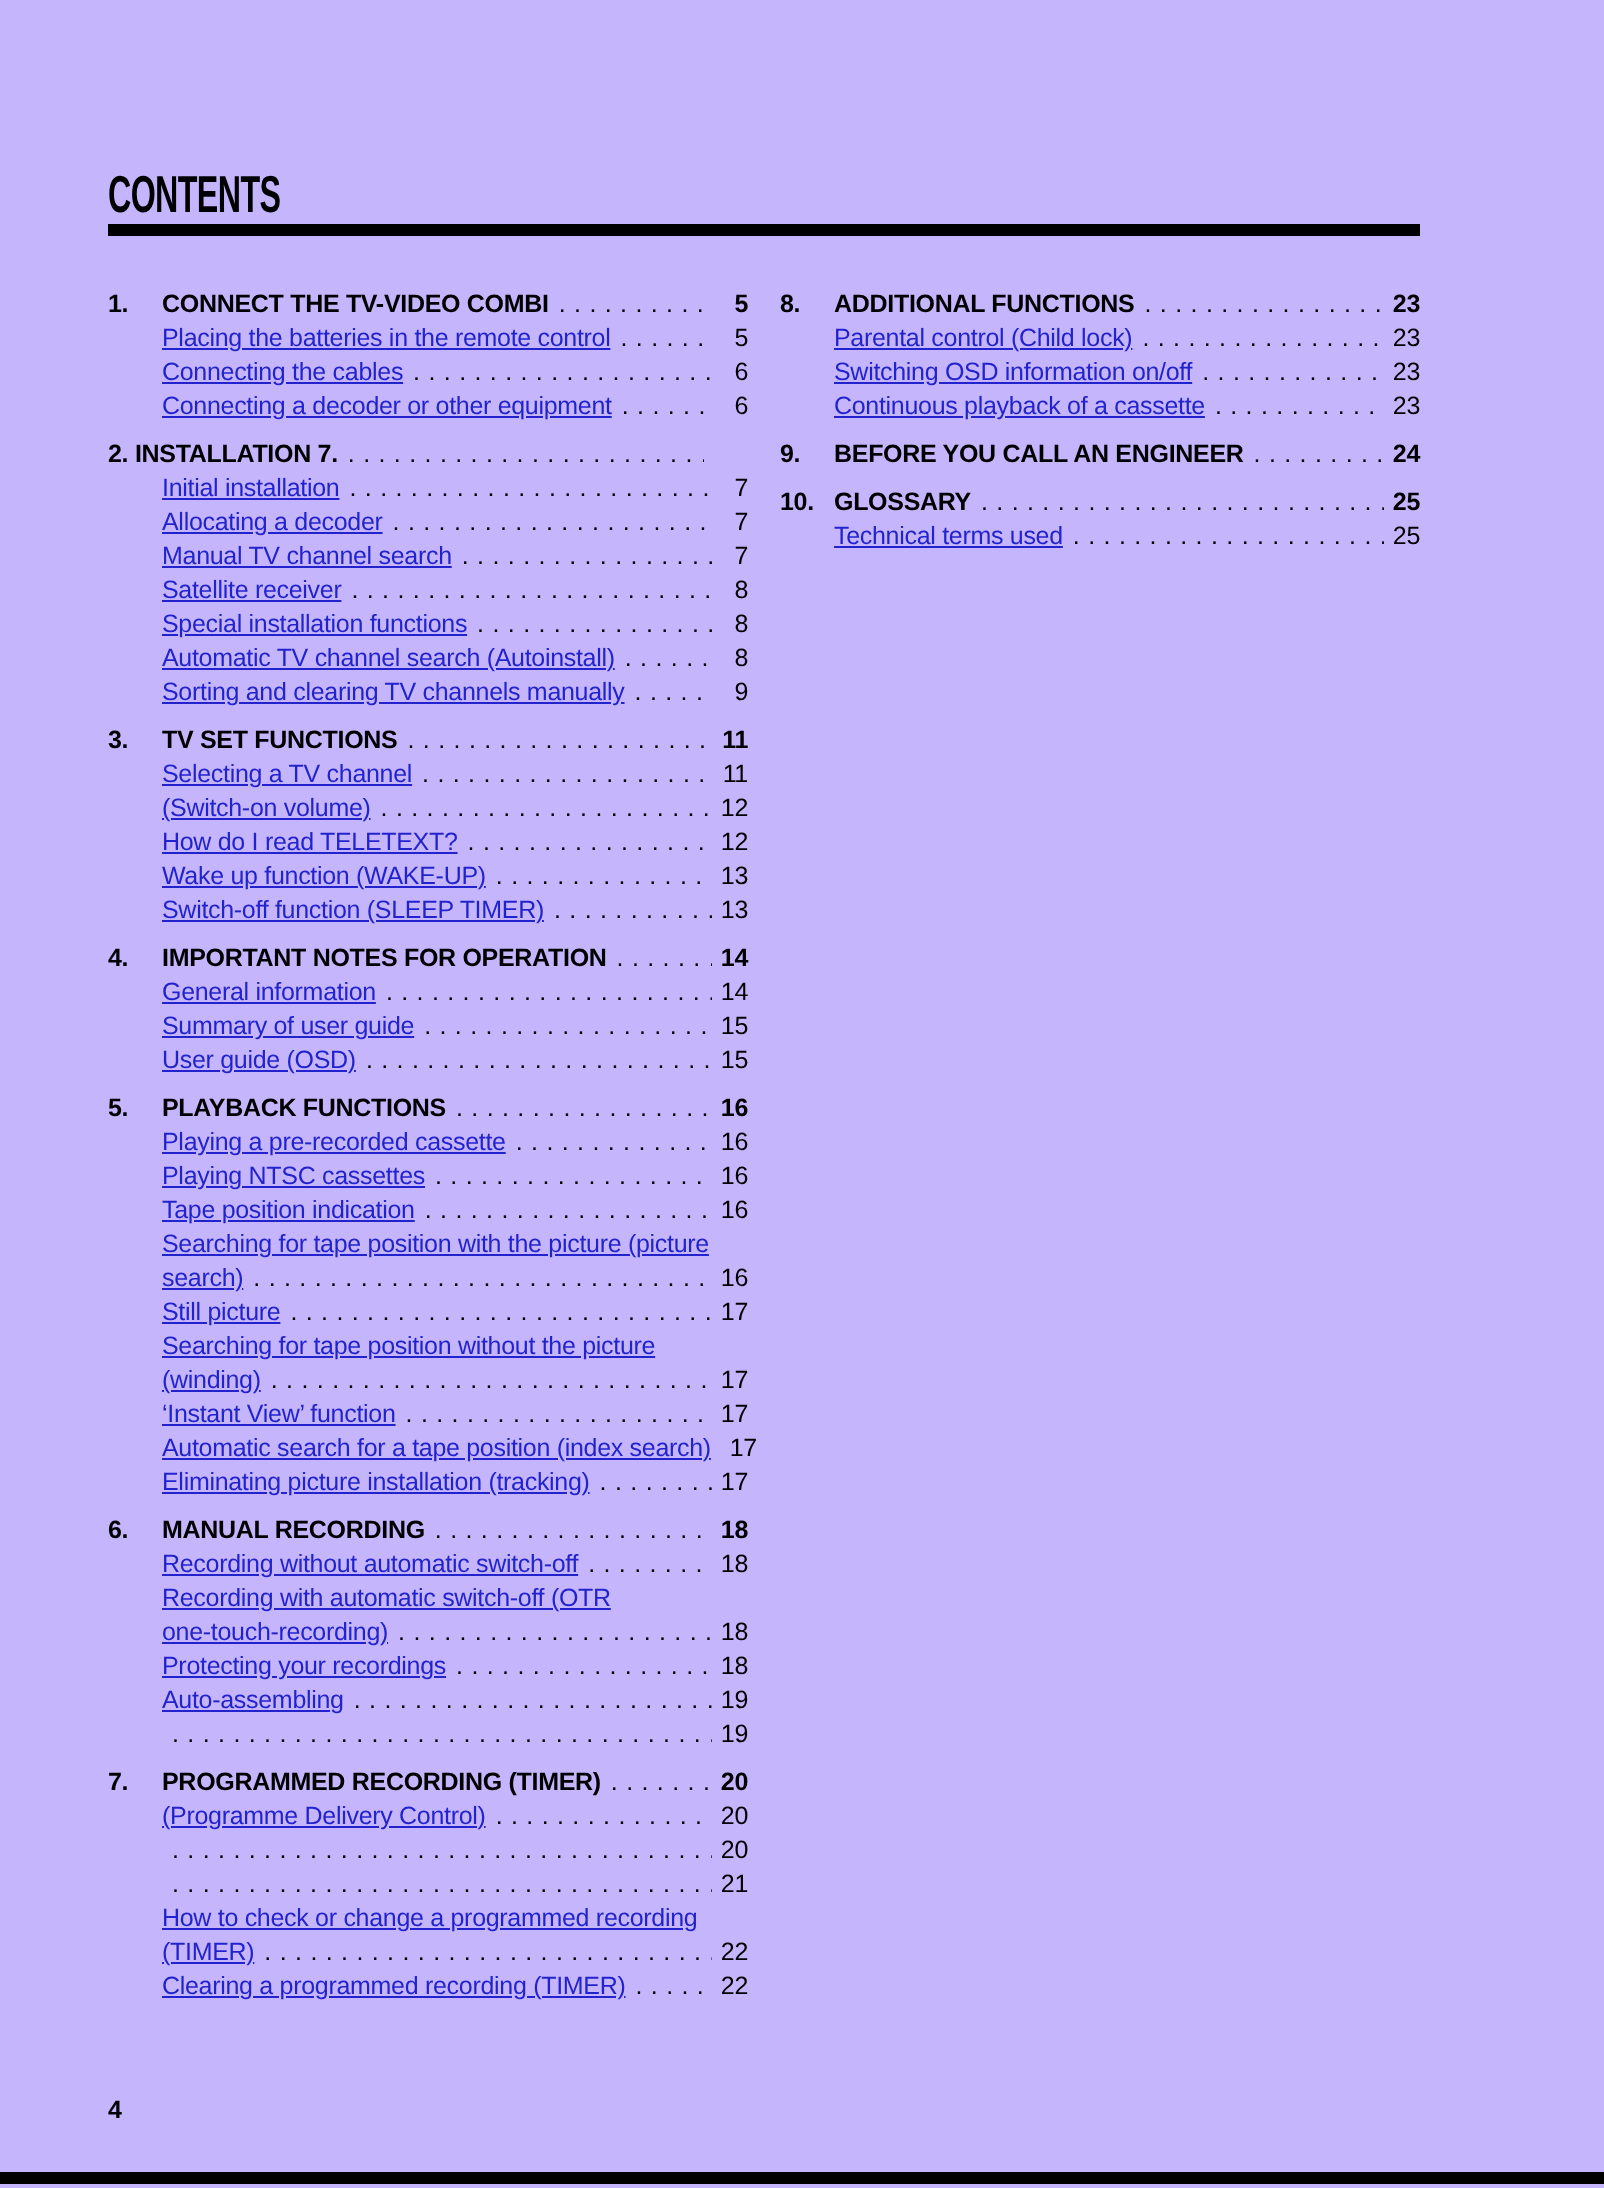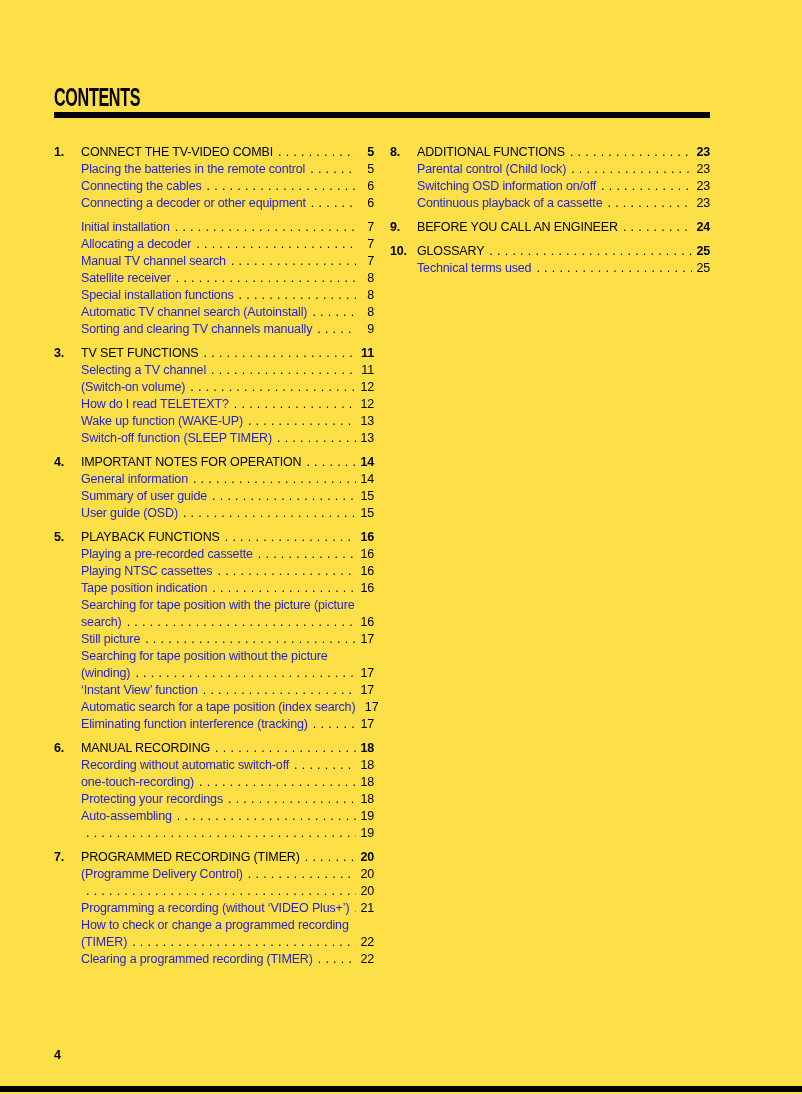--- a/index.html
+++ b/index.html
@@ -11,21 +11,21 @@
     width: 802px;
     height: 1094px;
     position: relative;
     font-family: "Liberation Sans", sans-serif;
     color: #000;
     overflow: hidden;
   }
   .page {
     position: absolute;
     inset: 0;
-    background: #fde047;
+    background: #c4b5fd;
   }
   h1.doc-title {
     position: absolute;
     left: 54px;
     top: 84px;
     margin: 0;
     font-size: 26px;
     font-weight: bold;
     letter-spacing: -0.5px;
     line-height: 1;
@@ -57,22 +57,22 @@
     line-height: 17px;
     font-size: 12.5px;
     letter-spacing: -0.15px;
   }
   .row .num {
     flex: 0 0 27px;
     font-weight: bold;
   }
   .row.item { padding-left: 27px; }
   .txt { white-space: nowrap; flex-shrink: 0; }
-  .row.header .txt { font-weight: normal; }
-  .row.item .txt { color: var(--entry-blue, #2323cd); }
+  .row.header .txt { font-weight: bold; }
+  .row.item .txt { color: var(--entry-blue, #2323cd); text-decoration: underline; }
   .dots {
     flex: 1 1 auto;
     min-width: 0;
     overflow: hidden;
     white-space: nowrap;
     margin-left: 5px;
     color: #000;
   }
   .dots::after {
     content: "......................................................................................................";
@@ -127,20 +127,24 @@
             <span class="dots"></span>
             <span class="pg">6</span>
           </div>
           <div class="row item">
             <span class="txt">Connecting a decoder or other equipment</span>
             <span class="dots"></span>
             <span class="pg">6</span>
           </div>
         </div>
         <div class="section">
+          <div class="row header">
+            <span class="txt">2. INSTALLATION 7.</span>
+            <span class="dots no-pg"></span>
+          </div>
           <div class="row item">
             <span class="txt">Initial installation</span>
             <span class="dots"></span>
             <span class="pg">7</span>
           </div>
           <div class="row item">
             <span class="txt">Allocating a decoder</span>
             <span class="dots"></span>
             <span class="pg">7</span>
           </div>
@@ -273,38 +277,41 @@
             <span class="txt">‘Instant View’ function</span>
             <span class="dots"></span>
             <span class="pg">17</span>
           </div>
           <div class="row item">
             <span class="txt">Automatic search for a tape position (index search)</span>
             <span class="dots"></span>
             <span class="pg">17</span>
           </div>
           <div class="row item">
-            <span class="txt">Eliminating function interference (tracking)</span>
+            <span class="txt">Eliminating picture installation (tracking)</span>
             <span class="dots"></span>
             <span class="pg">17</span>
           </div>
         </div>
         <div class="section">
           <div class="row header">
             <span class="num">6.</span>
             <span class="txt">MANUAL RECORDING</span>
             <span class="dots"></span>
             <span class="pg">18</span>
           </div>
           <div class="row item">
             <span class="txt">Recording without automatic switch-off</span>
             <span class="dots"></span>
             <span class="pg">18</span>
           </div>
           <div class="row item">
+            <span class="txt">Recording with automatic switch-off (OTR</span>
+          </div>
+          <div class="row item">
             <span class="txt">one-touch-recording)</span>
             <span class="dots"></span>
             <span class="pg">18</span>
           </div>
           <div class="row item">
             <span class="txt">Protecting your recordings</span>
             <span class="dots"></span>
             <span class="pg">18</span>
           </div>
           <div class="row item">
@@ -327,21 +334,20 @@
           <div class="row item">
             <span class="txt">(Programme Delivery Control)</span>
             <span class="dots"></span>
             <span class="pg">20</span>
           </div>
           <div class="row item">
             <span class="dots"></span>
             <span class="pg">20</span>
           </div>
           <div class="row item">
-            <span class="txt">Programming a recording (without ‘VIDEO Plus+’)</span>
             <span class="dots"></span>
             <span class="pg">21</span>
           </div>
           <div class="row item">
             <span class="txt">How to check or change a programmed recording</span>
           </div>
           <div class="row item">
             <span class="txt">(TIMER)</span>
             <span class="dots"></span>
             <span class="pg">22</span>

